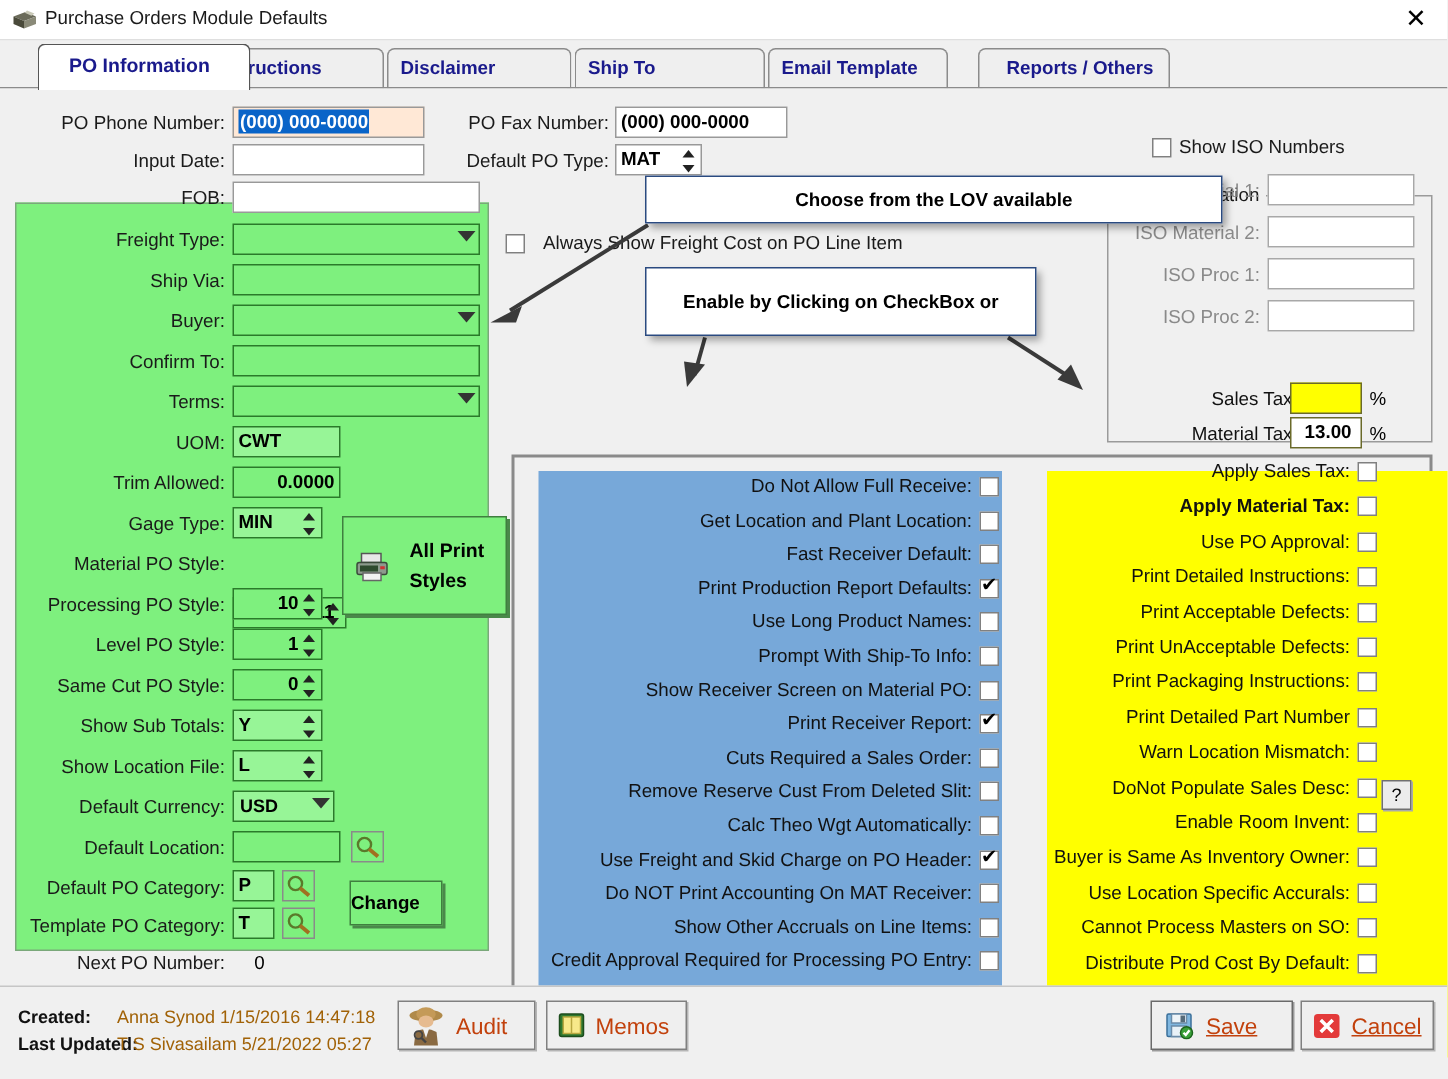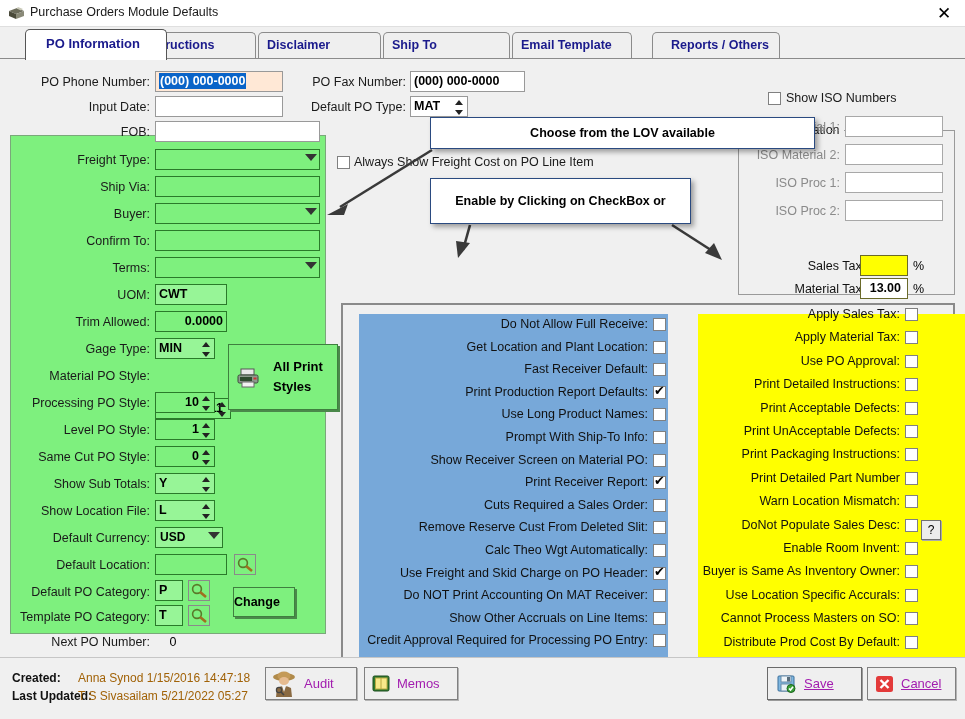--- a/index.html
+++ b/index.html
@@ -158,21 +158,21 @@
   .footer {
     position: absolute; left: 0; top: 657px; width: 965px; height: 62px;
     background: #f0f0f0; border-top: 1px solid #c6c6c6;
   }
   .foot-lbl { position: absolute; font-size: 12px; font-weight: bold; color: #111; white-space: nowrap; }
   .foot-val { position: absolute; font-size: 12px; color: #a16207; white-space: nowrap; }
   .foot-btn {
     position: absolute; border: 1px solid #808080; background: #efefef;
     cursor: pointer; box-shadow: 1px 1px 0 #b5b5b5;
   }
-  .foot-btn .t { position: absolute; font-size: 13px; color: #a21caf; }
+  .foot-btn .t { position: absolute; font-size: 15px; color: #c2410c; }
   .udl { text-decoration: underline; }
   .arrowSvg { position: absolute; left:0; top:0; width: 965px; height: 719px; pointer-events: none; z-index: 25; }
 </style>
 </head>
 <body>
 
 <div id="app">
 
   <div class="titlebar">
     <span class="tb-icon">
@@ -219,21 +219,21 @@
     <div class="lbl" style="left:270px; top:41px; width:136px;">Default PO Type:</div>
     <div class="fld" style="left:410px; top:37px; width:58px;">
       <span>MAT</span>
       <span class="spin" style="right:1px;">
         <span class="up"></span>
         <span class="dn"></span>
       </span>
     </div>
 
     <div class="cb" style="left:337px; top:97px;"></div>
-    <div class="lbl" style="left:354px; top:96px; text-align:center;">Always Show Freight Cost on PO Line Item</div>
+    <div class="lbl" style="left:362px; top:96px; text-align:center;">Always Show Freight Cost on PO Line Item</div>
 
     <div id="isoGroup"></div>
     <div id="isoGroupTitle">ISO Information</div>
     <div class="cb" style="left:768px; top:33px;"></div>
     <div class="lbl" style="left:786px; top:32px; text-align:left;">Show ISO Numbers</div>
 
     <div class="lbl iso-lbl" style="left:740px; top:61px; width:100px;">ISO Material 1:</div>
     <div class="iso-fld" style="left:845px; top:57px; width:98px;"></div>
     <div class="lbl iso-lbl" style="left:740px; top:89px; width:100px;">ISO Material 2:</div>
     <div class="iso-fld" style="left:845px; top:85px; width:98px;"></div>
@@ -431,21 +431,21 @@
     <div class="fld yellow" style="left:860px; top:196px; width:48px; border:1px solid #6a6a2a;"></div>
     <div style="position:absolute; left:913px; top:200px; font-size:12.5px;">%</div>
 
     <div class="opt-lbl" style="left:700px; top:223px; width:195px;">Material Tax Rate:</div>
     <div class="fld right" style="left:860px; top:219px; width:48px; background:#fff; border:1px solid #6a6a2a; padding-right:6px;">13.00</div>
     <div style="position:absolute; left:913px; top:223px; font-size:12.5px;">%</div>
 
     <div id="yellowRows">
         <div class="opt-lbl" style="left: 690px; top: 248px; width: 210px;">Apply Sales Tax:</div>
         <div class="cb" style="left: 905px; top: 249px;"></div>
-        <div class="opt-lbl" style="left: 690px; top: 271px; width: 210px;">Apply Material Tax:</div>
+        <div class="opt-lbl" style="left: 690px; top: 271px; width: 210px; font-weight: bold;">Apply Material Tax:</div>
         <div class="cb" style="left: 905px; top: 272px;"></div>
         <div class="opt-lbl" style="left: 690px; top: 295px; width: 210px;">Use PO Approval:</div>
         <div class="cb" style="left: 905px; top: 296px;"></div>
         <div class="opt-lbl" style="left: 690px; top: 318px; width: 210px;">Print Detailed Instructions:</div>
         <div class="cb" style="left: 905px; top: 319px;"></div>
         <div class="opt-lbl" style="left: 690px; top: 342px; width: 210px;">Print Acceptable Defects:</div>
         <div class="cb" style="left: 905px; top: 343px;"></div>
         <div class="opt-lbl" style="left: 690px; top: 365px; width: 210px;">Print UnAcceptable Defects:</div>
         <div class="cb" style="left: 905px; top: 366px;"></div>
         <div class="opt-lbl" style="left: 690px; top: 388px; width: 210px;">Print Packaging Instructions:</div>

